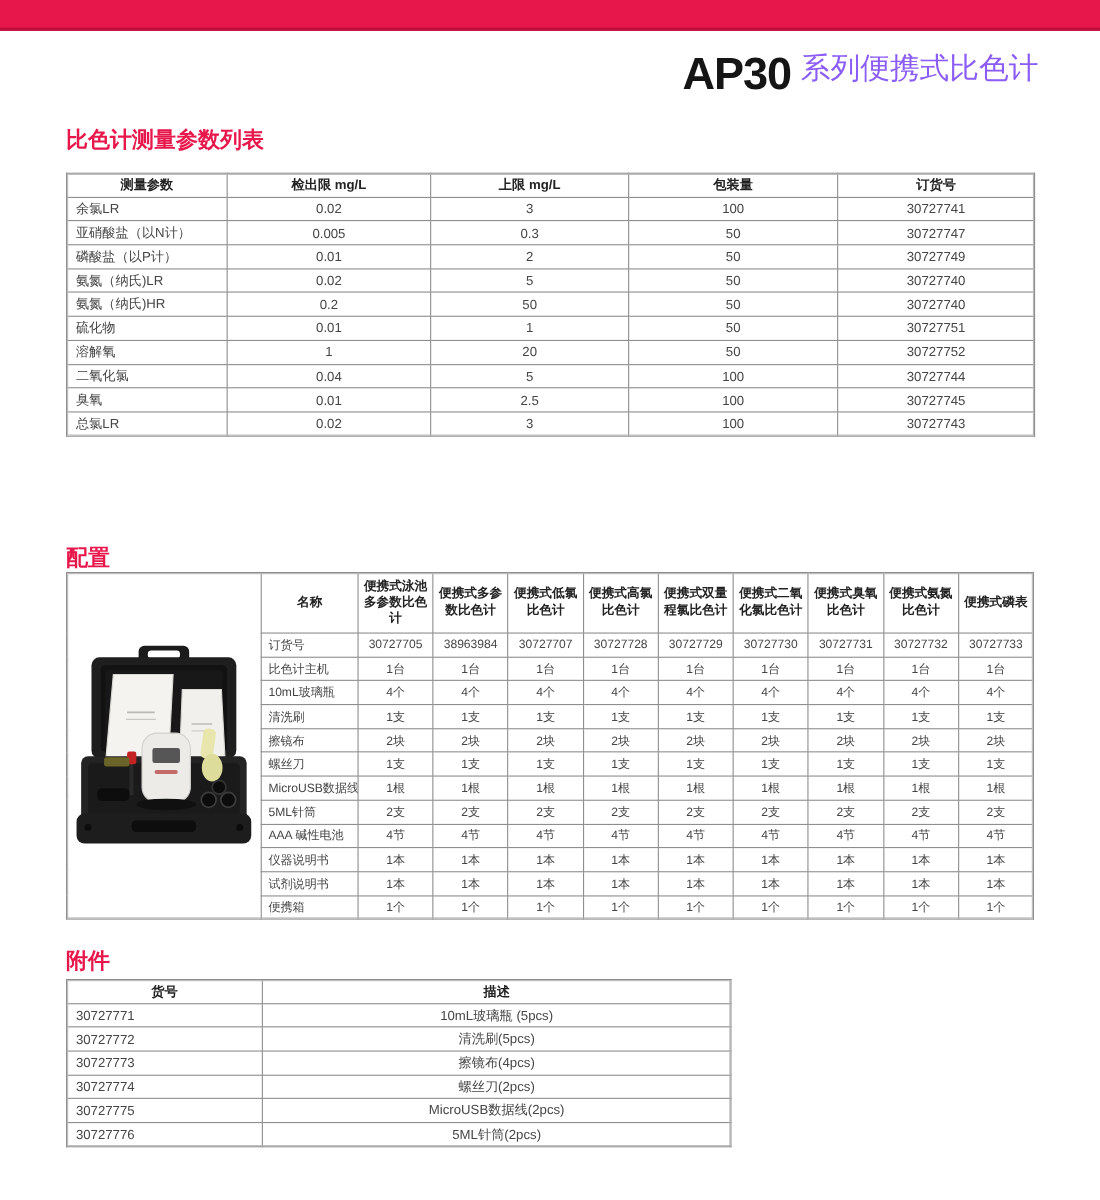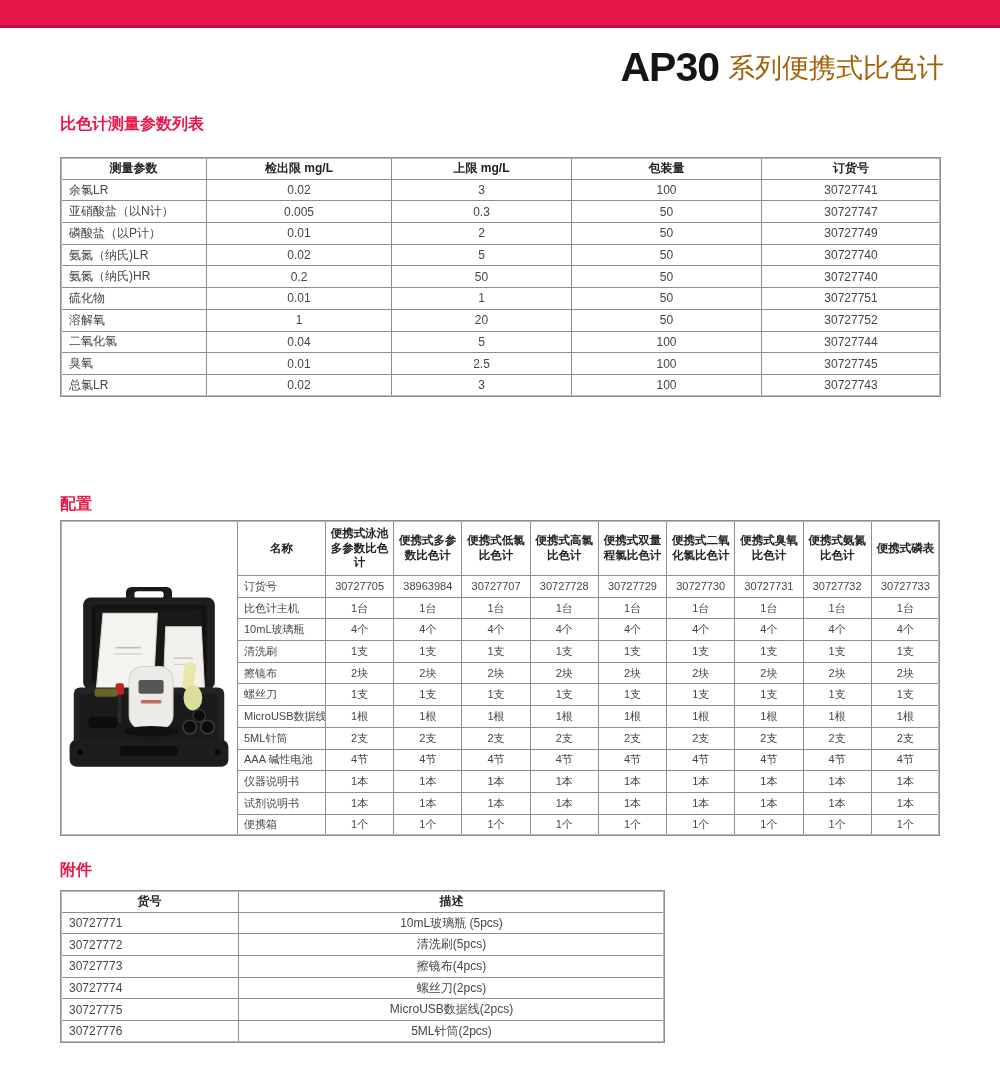--- a/index.html
+++ b/index.html
@@ -12,29 +12,29 @@
     overflow:hidden;
   }
   .topbar {
     position:absolute; top:0; left:0;
     width:1000px; height:28px;
     background:#E8174B;
     border-bottom:3px solid #BE103E;
   }
   .doc-title {
     position:absolute; top:44px; right:56px;
-    display:flex; align-items:center; gap:9px;
+    display:flex; align-items:flex-start; gap:9px;
     white-space:nowrap;
   }
   .doc-title .model { font-size:41px; font-weight:bold; color:#151515; letter-spacing:-1px; }
-  .doc-title .suffix { font-size:27px; color:#a16207; }
+  .doc-title .suffix { font-size:27px; color:#8b5cf6; }
 
   .section-title {
     position:absolute; left:60px;
-    color:#E8174B; font-weight:bold; font-size:16px;
+    color:#E8174B; font-weight:bold; font-size:20px;
   }
   #params-title { top:114px; }
   #config-title { top:494px; }
   #acc-title    { top:860px; }
 
   table.tbl {
     position:absolute; left:60px;
     border-collapse:collapse;
     table-layout:fixed;
     background:#fff;

